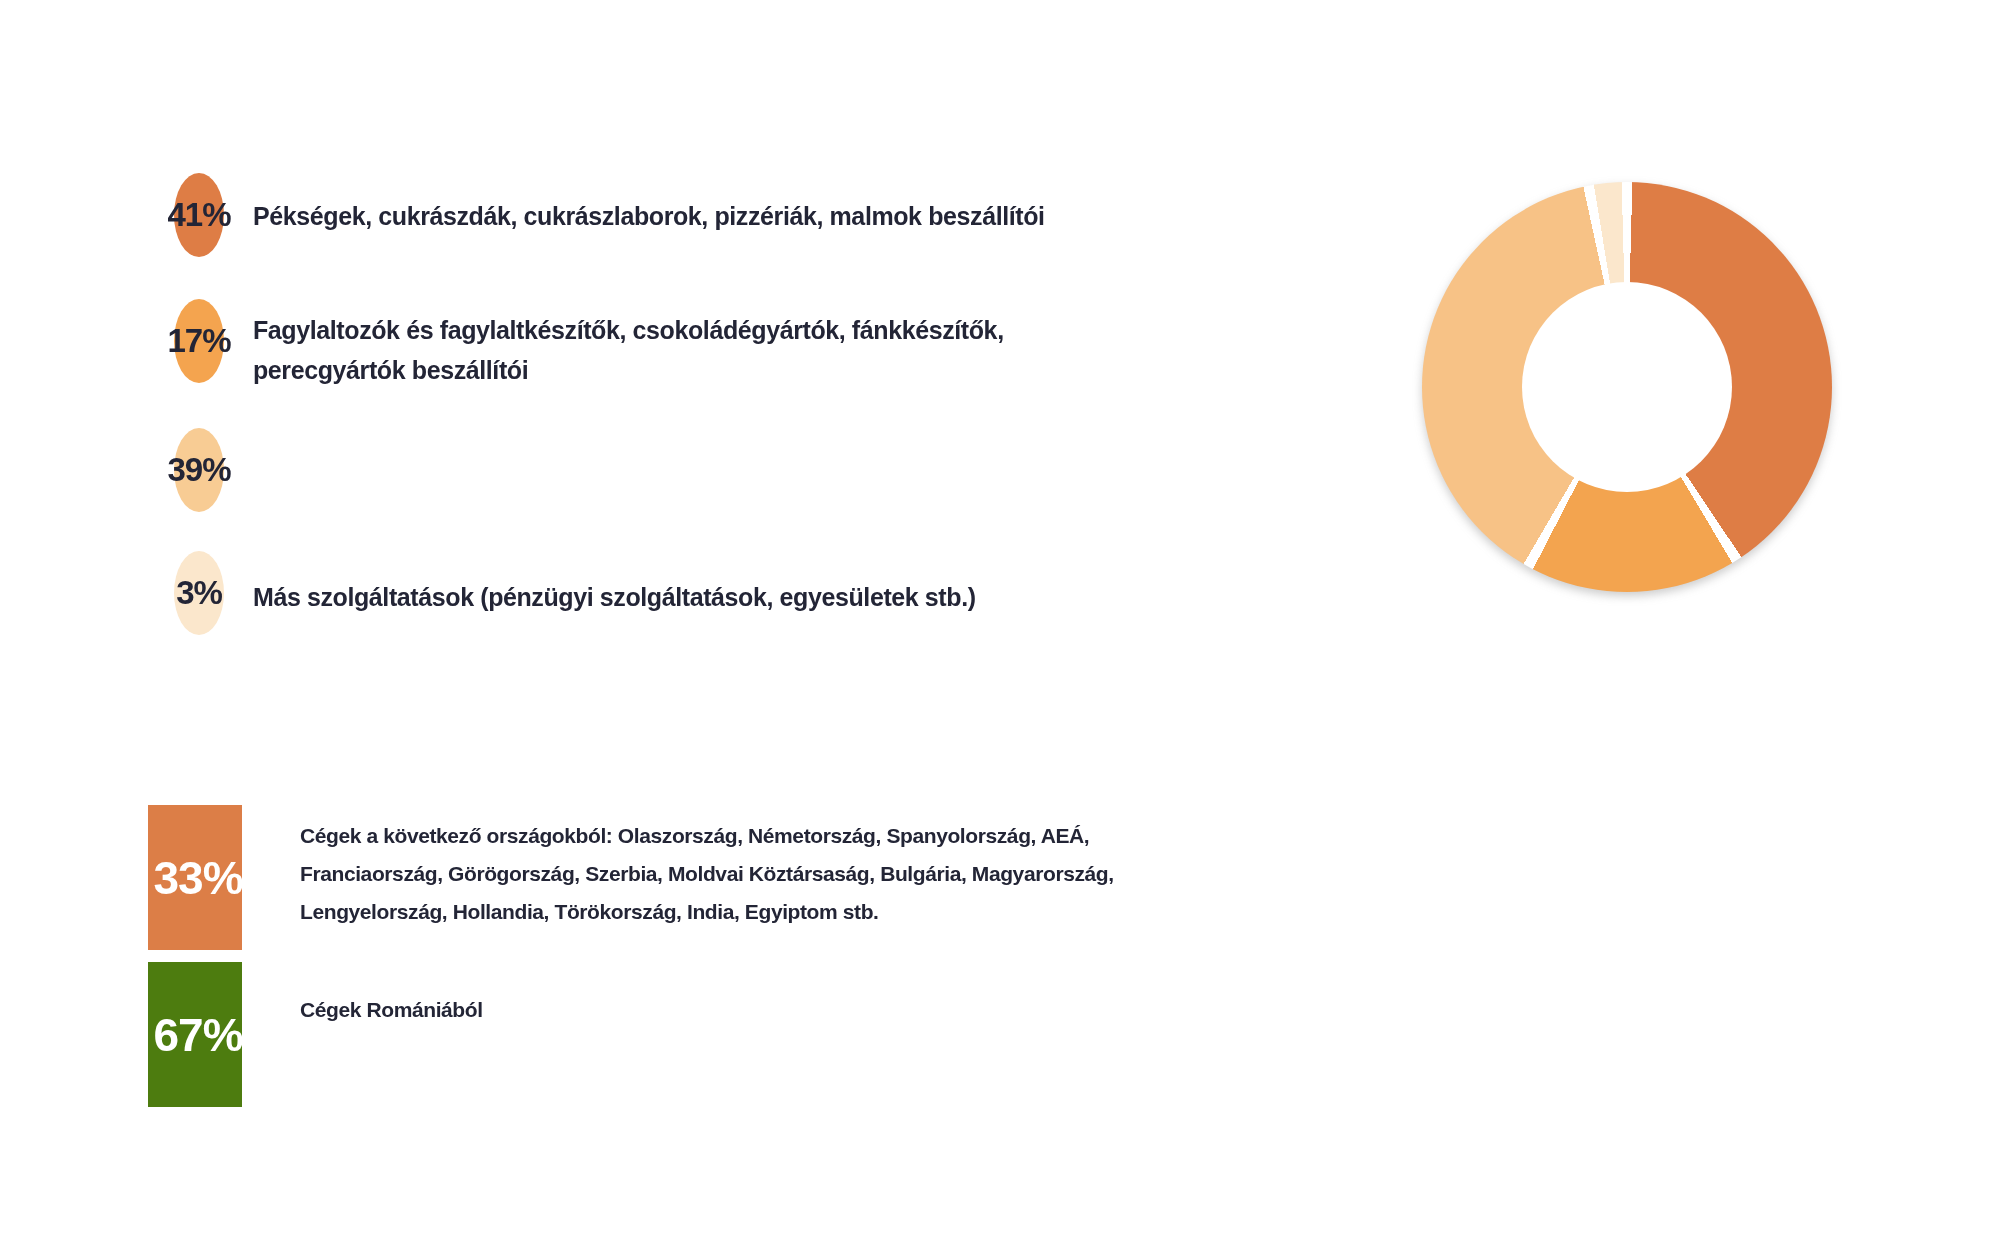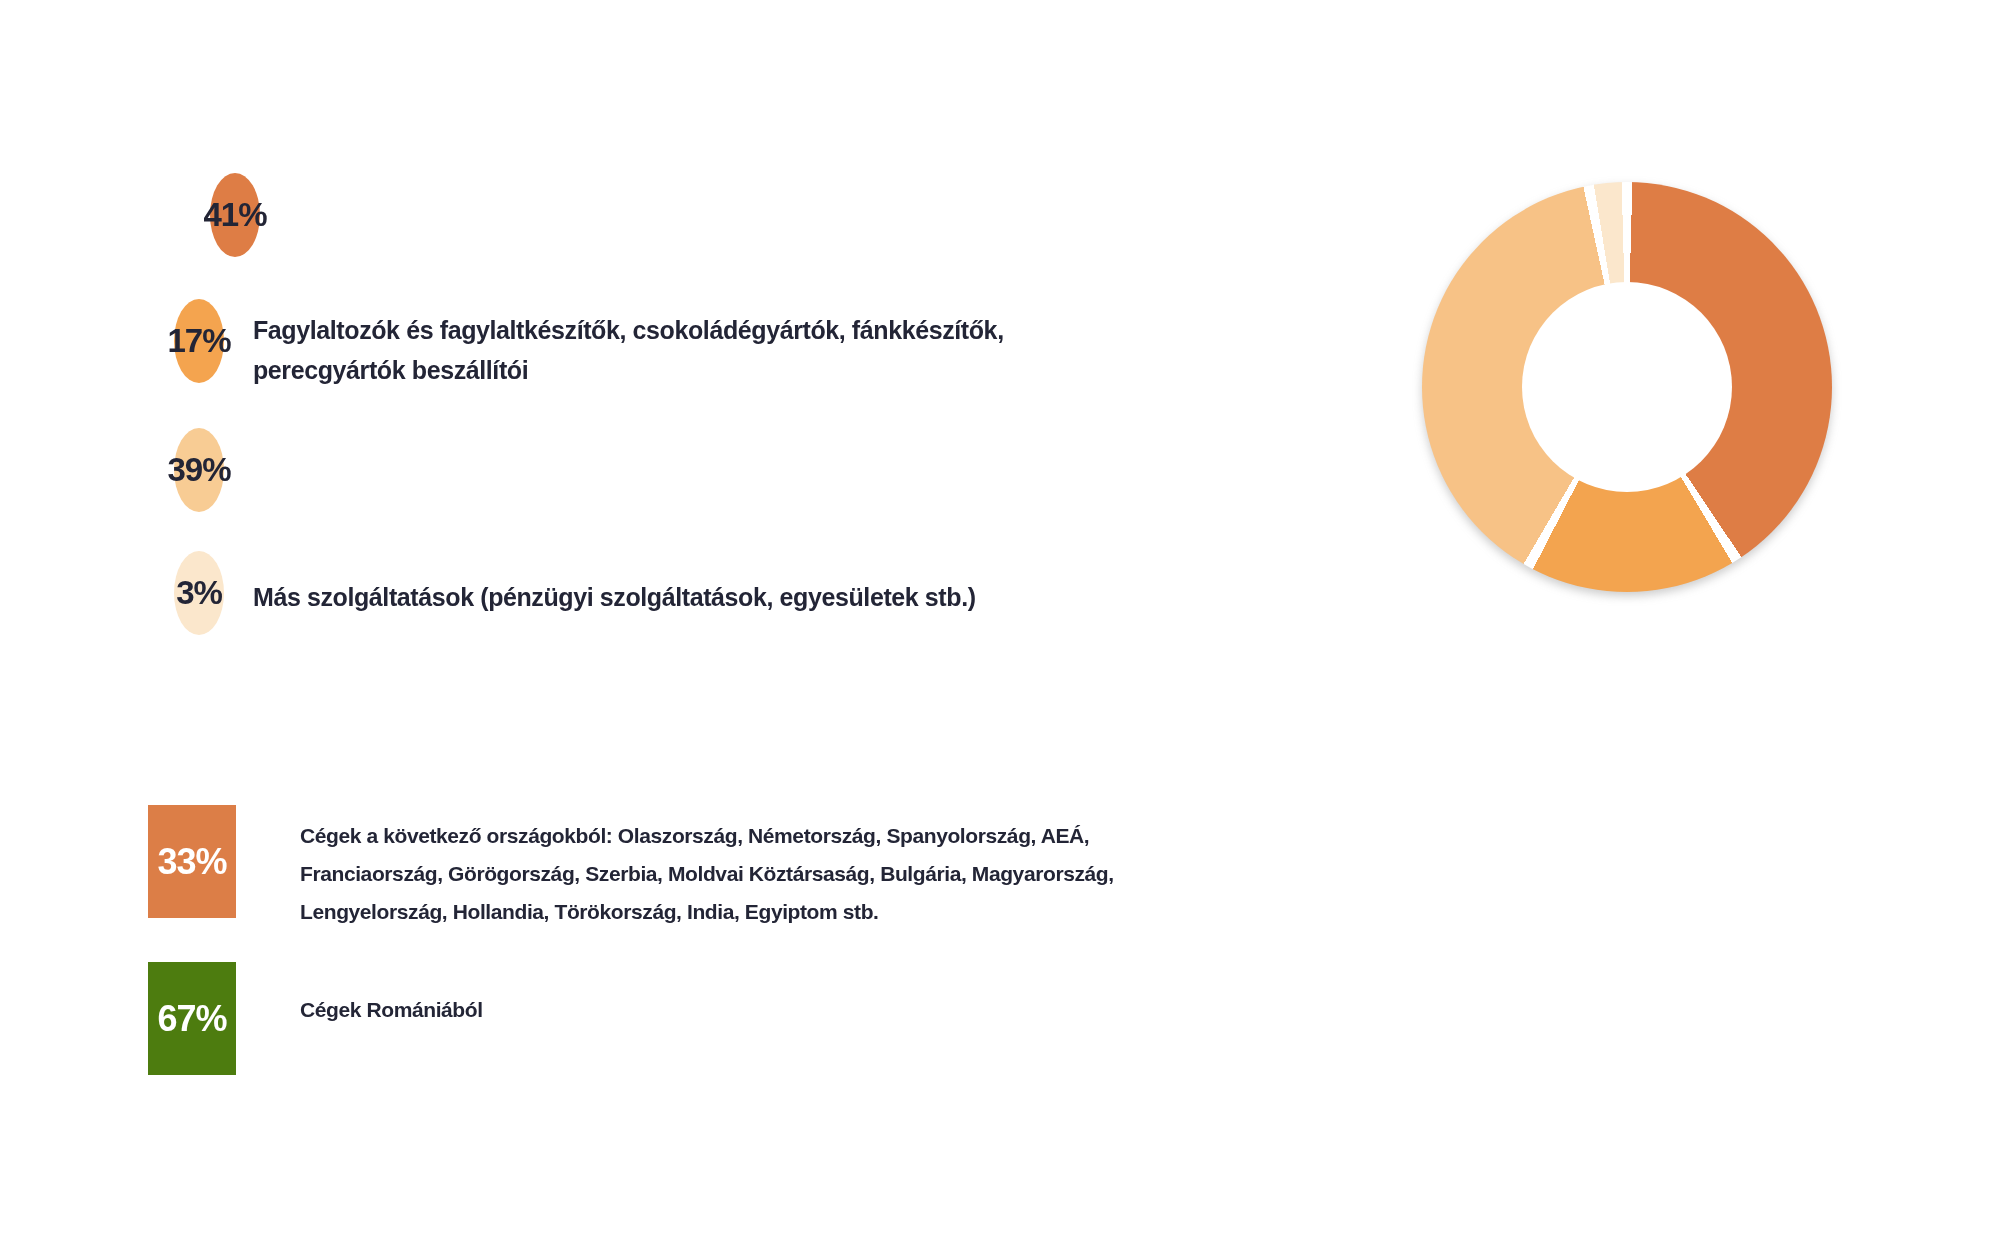--- a/index.html
+++ b/index.html
@@ -51,47 +51,49 @@
     filter:drop-shadow(0 4px 5px rgba(110,110,110,0.35));
   }
   .donut-hole{
     position:absolute;
     background:#ffffff;
     border-radius:50%;
   }
   
   .badge-rect{
     position:absolute;
-    width:88px;height:113px;
+    width:88px;height:145px;
     display:flex;align-items:center;justify-content:center;
     font-weight:700;
-    font-size:36px;
+    font-size:46px;
     letter-spacing:-1px;
     color:#ffffff;
+    padding-left:6px;
   }
   .stat-text{
     position:absolute;
     font-weight:700;
     font-size:21px;
     line-height:38px;
     letter-spacing:-0.4px;
     color:#232536;
     white-space:pre-line;
   }
   .r1{left:148px;top:805px;}
   .s1{left:300px;top:817px;}
   .r2{left:148px;top:962px;}
   .s2{left:300px;top:991px;}
 </style>
 </head>
 <body>
 
 <div class="page">
 
-  <div class="badge-ellipse b1" style="background: rgb(222, 125, 69); margin-left: 36px;">41%</div>
+  <div class="badge-ellipse b1" style="background: rgb(222, 125, 69);">41%</div>
+  <div class="legend-text t1">Pékségek, cukrászdák, cukrászlaborok, pizzériák, malmok beszállítói</div>
 
   <div class="badge-ellipse b2" style="background: rgb(244, 164, 79);">17%</div>
   <div class="legend-text t2">Fagylaltozók és fagylaltkészítők, csokoládégyártók, fánkkészítők,
 perecgyártók beszállítói</div>
 
   <div class="badge-ellipse b3" style="background: rgb(248, 204, 148);">39%</div>
 
   <div class="badge-ellipse b4" style="background: rgb(251, 231, 204);">3%</div>
   <div class="legend-text t4">Más szolgáltatások (pénzügyi szolgáltatások, egyesületek stb.)</div>
 

